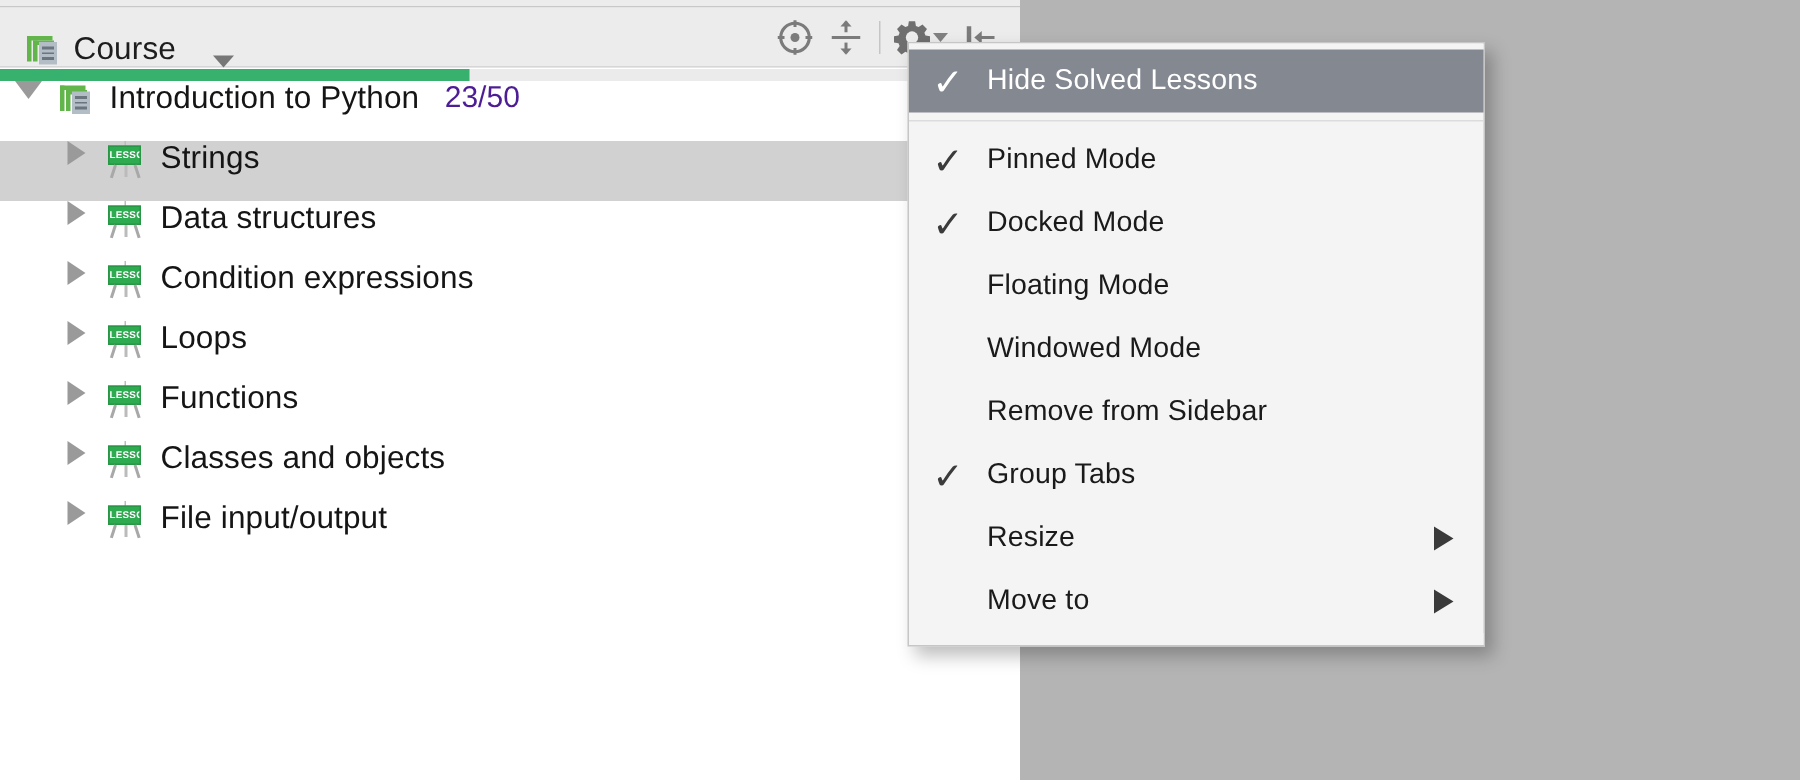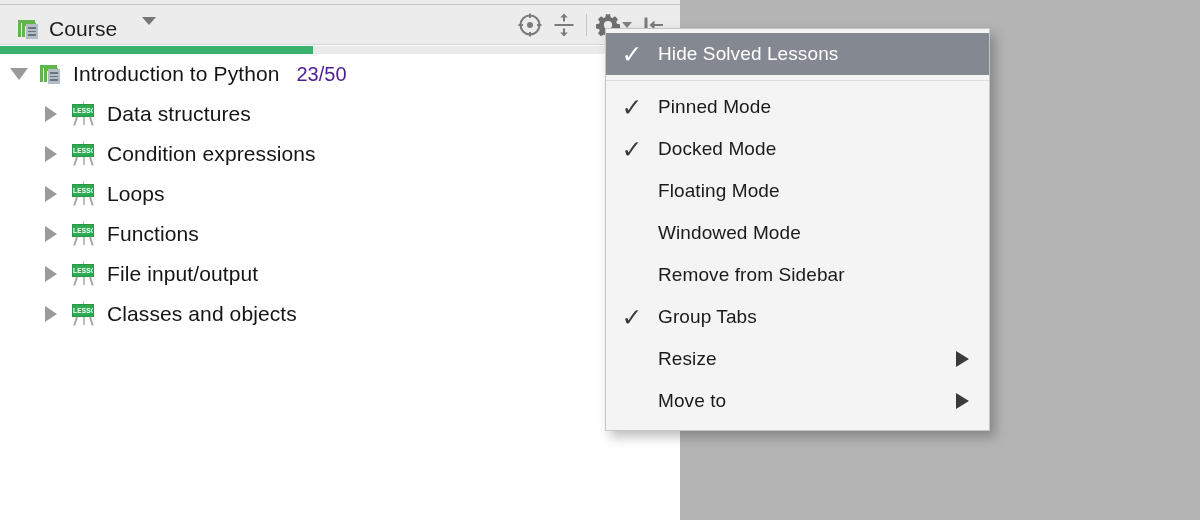--- a/index.html
+++ b/index.html
@@ -49,24 +49,24 @@
     width: 680px;
     height: 40px;
     background: #ececec;
     box-sizing: border-box;
     border-bottom: 1px solid #d6d6d6;
   }
 
   .tw-title-wrap {
     position: absolute;
     left: 16px;
-    top: 12px;
+    top: 0;
     height: 40px;
     display: flex;
-    align-items: flex-start;
+    align-items: flex-end;
     gap: 9px;
   }
 
   .course-icon {
     width: 24px;
     height: 24px;
     position: relative;
     flex: none;
   }
   .course-icon .layer {
@@ -175,21 +175,21 @@
     left: 0;
     top: 54px;
     width: 680px;
     bottom: 0;
     background: #ffffff;
     overflow: hidden;
   }
 
   .tree-row {
     display: flex;
-    align-items: center;
+    align-items: flex-start;
     height: 40px;
     width: 100%;
     box-sizing: border-box;
     white-space: nowrap;
   }
   .tree-row.selected { background: #d1d1d1; }
 
   .tri {
     width: 0; height: 0;
     border-top: 8px solid transparent;
@@ -406,20 +406,33 @@
               <i></i>
               <i></i>
               <i></i>
             </span>
         </span>
         <span class="row-label">Introduction to Python</span>
         <span class="row-count">23/50</span>
       </div>
 
       <div id="lesson-rows">
+          <div class="tree-row row-child selected">
+            <span class="tri-box">
+              <span class="tri"></span>
+            </span>
+            <span class="lesson-icon">
+              <span class="mast"></span>
+              <span class="board">LESSON</span>
+              <span class="leg leg-l"></span>
+              <span class="leg leg-c"></span>
+              <span class="leg leg-r"></span>
+            </span>
+            <span class="row-label">Strings</span>
+          </div>
           <div class="tree-row row-child">
             <span class="tri-box">
               <span class="tri"></span>
             </span>
             <span class="lesson-icon">
               <span class="mast"></span>
               <span class="board">LESSON</span>
               <span class="leg leg-l"></span>
               <span class="leg leg-c"></span>
               <span class="leg leg-r"></span>
@@ -469,34 +482,34 @@
             <span class="tri-box">
               <span class="tri"></span>
             </span>
             <span class="lesson-icon">
               <span class="mast"></span>
               <span class="board">LESSON</span>
               <span class="leg leg-l"></span>
               <span class="leg leg-c"></span>
               <span class="leg leg-r"></span>
             </span>
+            <span class="row-label">Classes and objects</span>
+          </div>
+          <div class="tree-row row-child">
+            <span class="tri-box">
+              <span class="tri"></span>
+            </span>
+            <span class="lesson-icon">
+              <span class="mast"></span>
+              <span class="board">LESSON</span>
+              <span class="leg leg-l"></span>
+              <span class="leg leg-c"></span>
+              <span class="leg leg-r"></span>
+            </span>
             <span class="row-label">File input/output</span>
-          </div>
-          <div class="tree-row row-child">
-            <span class="tri-box">
-              <span class="tri"></span>
-            </span>
-            <span class="lesson-icon">
-              <span class="mast"></span>
-              <span class="board">LESSON</span>
-              <span class="leg leg-l"></span>
-              <span class="leg leg-c"></span>
-              <span class="leg leg-r"></span>
-            </span>
-            <span class="row-label">Classes and objects</span>
           </div>
         </div>
 
     </div>
   </div>
 
   <div class="popup" style="background: rgb(244, 244, 244);">
     <div class="menu-top-pad"></div>
     <div id="menu-items">
         <div class="menu-item highlighted" style="background: rgb(132, 136, 145);">

